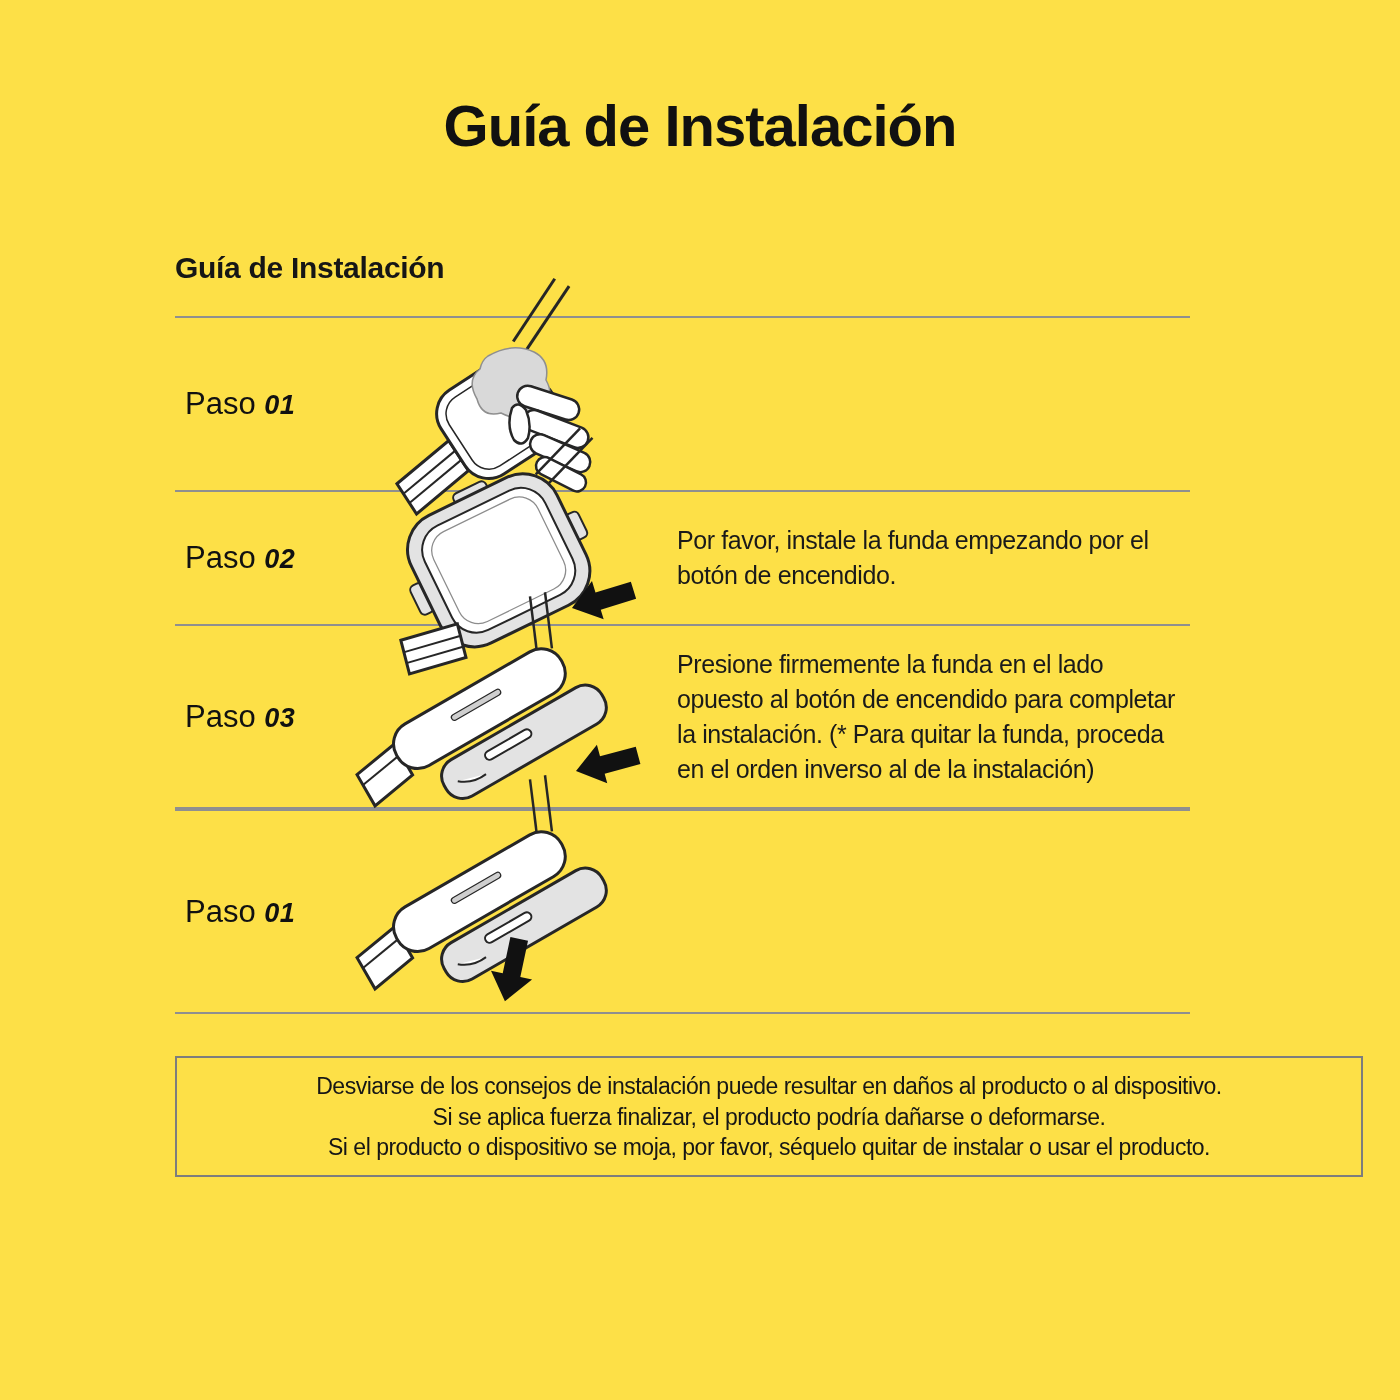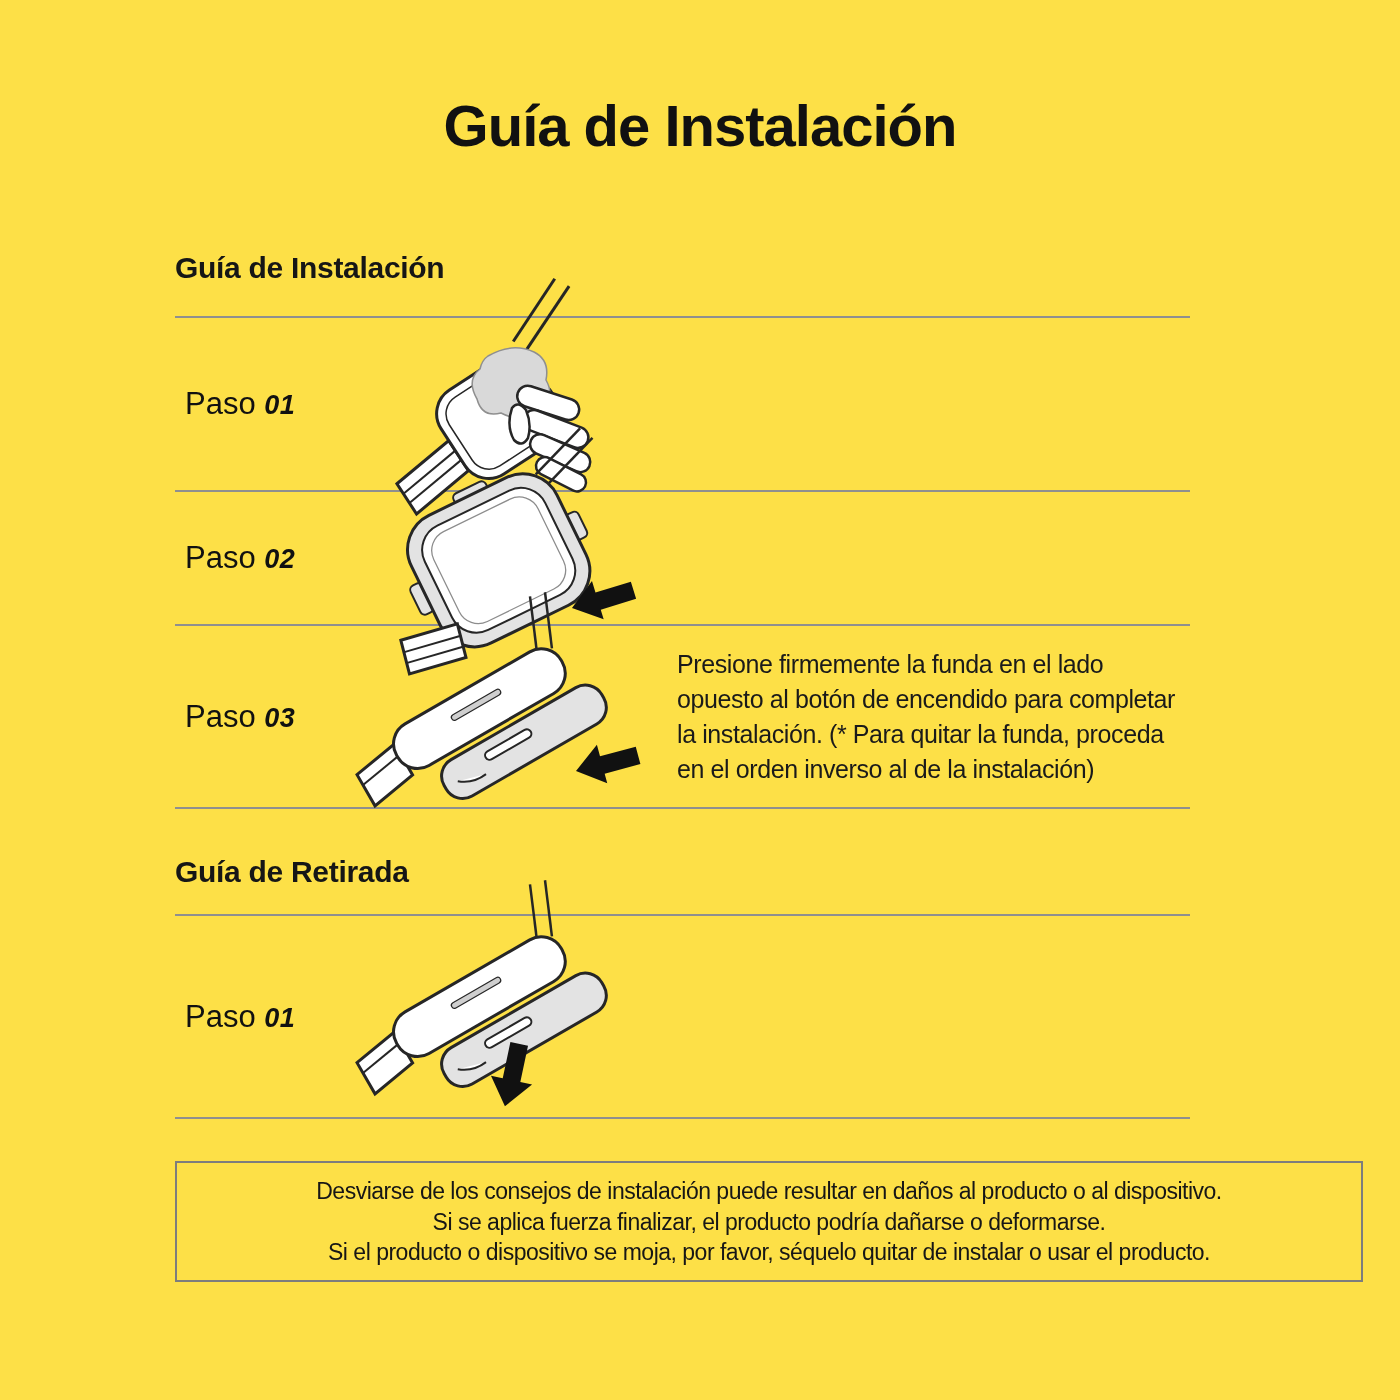--- a/index.html
+++ b/index.html
@@ -169,20 +169,21 @@
             <line class="ink" stroke-width="2" x1="31" y1="130" x2="89" y2="140"></line>
             <line class="ink" stroke-width="2" x1="29" y1="141" x2="87" y2="151"></line>
             <line class="ink" stroke-width="2.5" x1="228" y1="28" x2="288" y2="6"></line>
             <line class="ink" stroke-width="2.5" x1="235" y1="42" x2="295" y2="20"></line>
           </g>
           <g transform="translate(232 134) rotate(-17)">
             <polygon class="arrow" points="0,0 27,-20 27,-8 64,-8 64,10 27,10 27,20"></polygon>
           </g>
         </svg>
       </div>
+      <div class="step-text">Por favor, instale la funda empezando por el botón de encendido.</div>
     </div>
 
     <div class="rule"></div>
 
     <div class="step-row r3">
       <div class="step-label">
         <span>Paso</span>
         <span class="step-number">03</span>
       </div>
       <div class="step-figure">
@@ -201,21 +202,20 @@
           <g transform="translate(236 142) rotate(-15)">
             <polygon class="arrow" points="0,0 27,-20 27,-8 64,-8 64,10 27,10 27,20"></polygon>
           </g>
         </svg>
       </div>
       <div class="step-text">Presione firmemente la funda en el lado opuesto al botón de encendido para completar la instalación. (* Para quitar la funda, proceda en el orden inverso al de la instalación)</div>
     </div>
 
     <div class="rule"></div>
 
-    <h2 class="section-heading second">Guía de Retirada</h2>
 
     <div class="rule"></div>
 
     <div class="step-row r4">
       <div class="step-label">
         <span>Paso</span>
         <span class="step-number">01</span>
       </div>
       <div class="step-figure">
         <svg width="300" height="192" viewBox="0 0 300 192">

